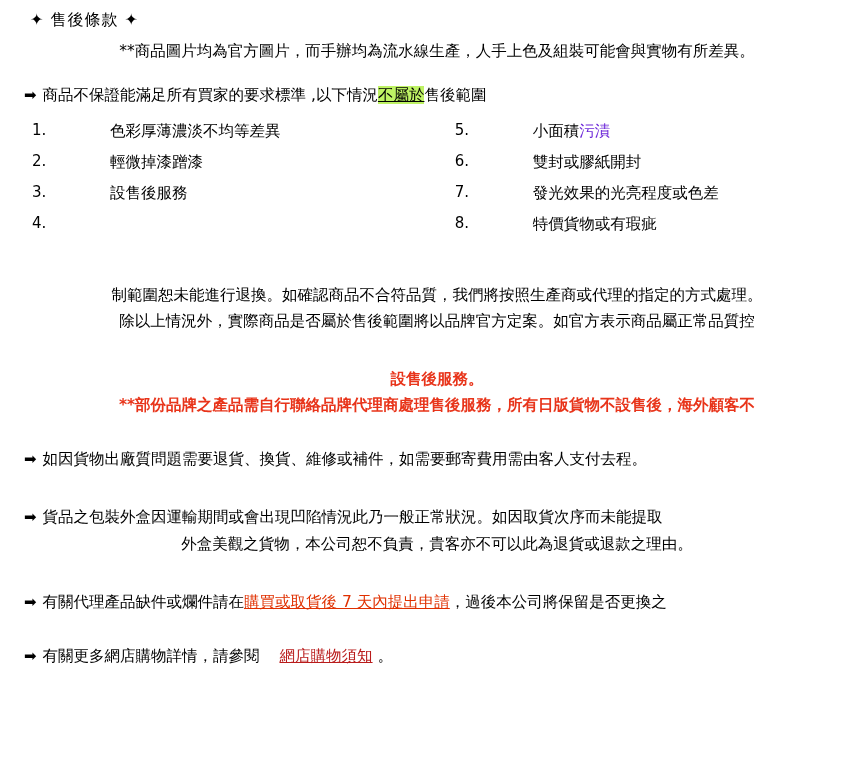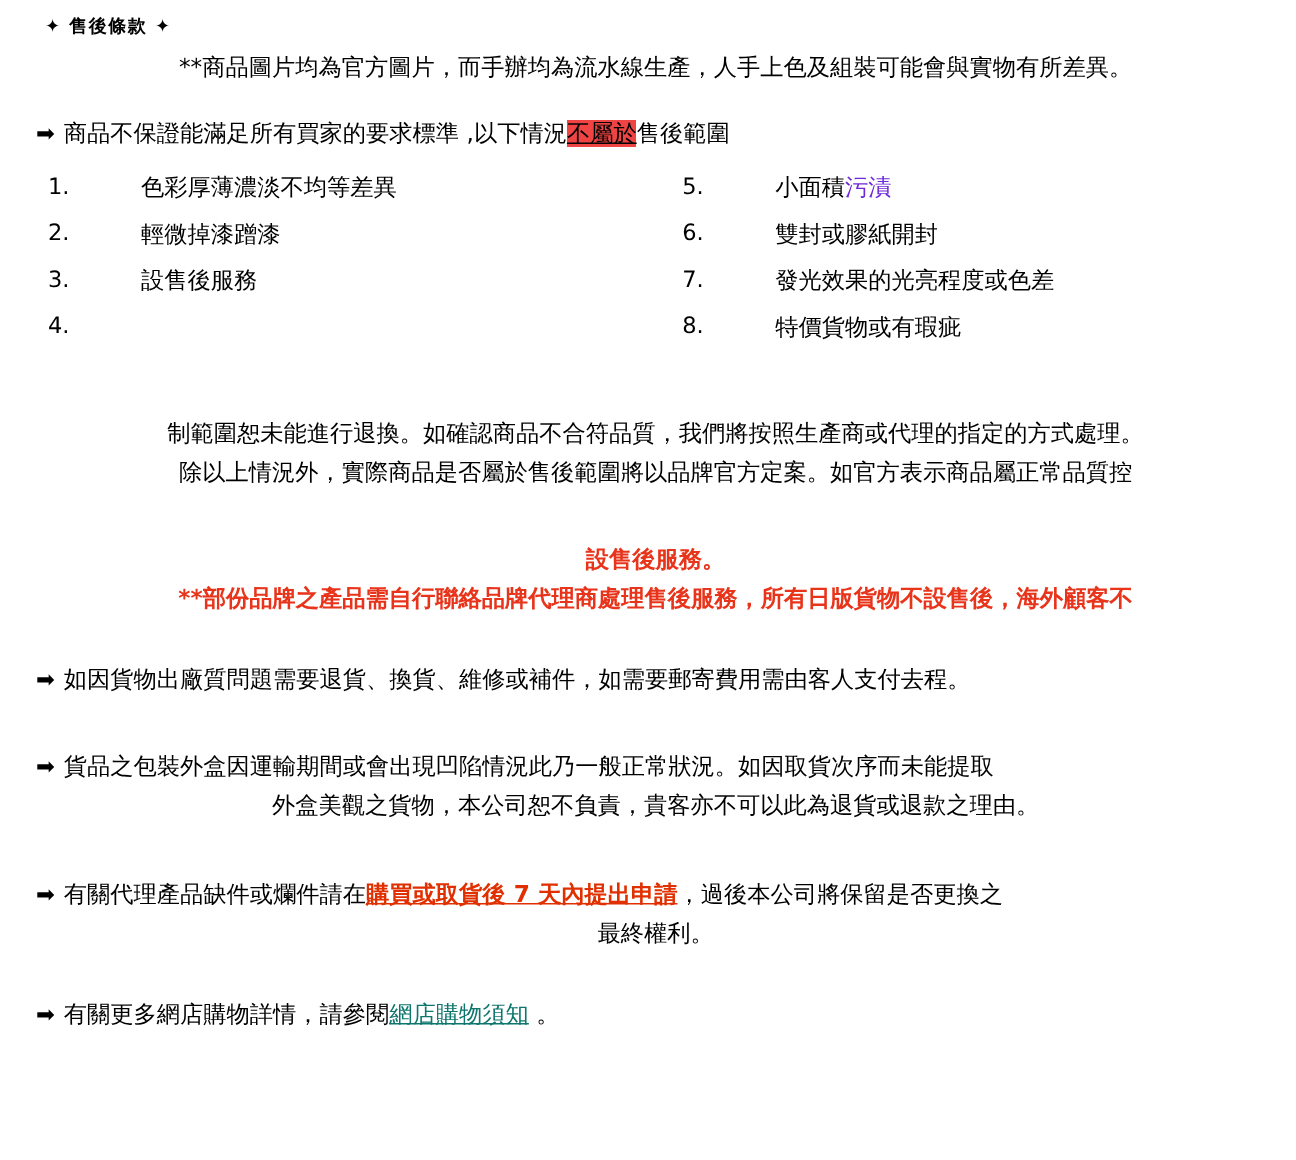--- a/index.html
+++ b/index.html
@@ -15,59 +15,60 @@
     font-size: 15.5px;
     line-height: 1.55;
     overflow: hidden;
   }
   .page {
     padding: 6px 14px 0 24px;
     box-sizing: border-box;
     width: 864px;
   }
   .title {
-    font-weight: bold;
-    font-size: 12px;
+    font-weight: normal;
+    font-size: 16px;
     letter-spacing: 1px;
     margin: 2px 0 6px 6px;
   }
   .para {
     margin: 0 0 2px 0;
     text-align: center;
   }
   .spacer-sm { height: 10px; }
   .spacer-md { height: 18px; }
   .spacer-lg { height: 26px; }
   .arrow-line {
     margin: 0 0 2px 0;
     display: block;
   }
   .arrow {
     font-family: "DejaVu Sans", sans-serif;
     font-size: 15px;
     margin-right: 6px;
   }
   .hl-yellow {
-    background: #ef4444;
+    background: #bef264;
     text-decoration: underline;
   }
   .red {
     color: #6d28d9;
   }
   .red-bold {
     color: #e8341a;
     font-weight: bold;
   }
   .red-u {
     color: #e03000;
     text-decoration: underline;
-    font-weight: bold;
+    font-weight: normal;
   }
   .link {
-    color: #0f766e;
+    color: #b91c1c;
+    margin-left: 20px;
   }
   .list-wrap {
     display: flex;
     margin-top: 12px;
   }
   .col {
     width: 432px;
     box-sizing: border-box;
   }
   .col.left { padding-left: 8px; }
@@ -76,20 +77,21 @@
     display: flex;
     margin-bottom: 7px;
   }
   .li-num {
     width: 62px;
     flex: 0 0 62px;
     font-size: 15px;
   }
   .li-text {
     flex: 1 1 auto;
+    margin-left: 16px;
   }
   .body-block {
     margin-top: 4px;
   }
 </style>
 </head>
 <body>
 
 <div class="page">
 
@@ -186,21 +188,20 @@
     <div class="para">外盒美觀之貨物，本公司恕不負責，貴客亦不可以此為退貨或退款之理由。</div>
   </div>
 
   <div class="spacer-md"></div>
   <div class="spacer-sm"></div>
 
   <div class="body-block">
     <div class="arrow-line">
       <span class="arrow">➡</span><span>有關代理產品缺件或爛件請在</span><span class="red-u">購買或取貨後 7 天內提出申請</span><span>，過後本公司將保留是否更換之</span>
     </div>
-    <div class="para">最終權利。</div>
   </div>
 
   <div class="spacer-md"></div>
   <div class="spacer-sm"></div>
 
   <div class="arrow-line">
     <span class="arrow">➡</span><span>有關更多網店購物詳情，請參閱</span><a href="#" class="link">網店購物須知</a><span> 。</span>
   </div>
 
 </div>

